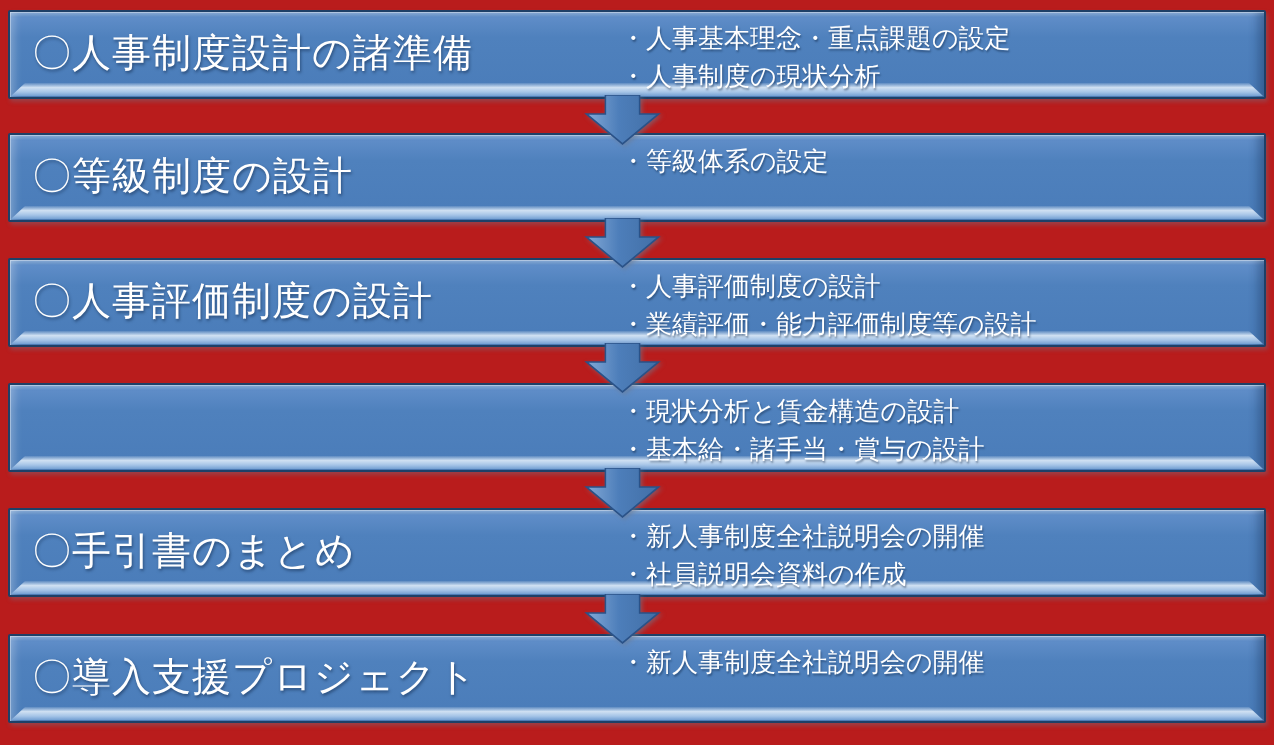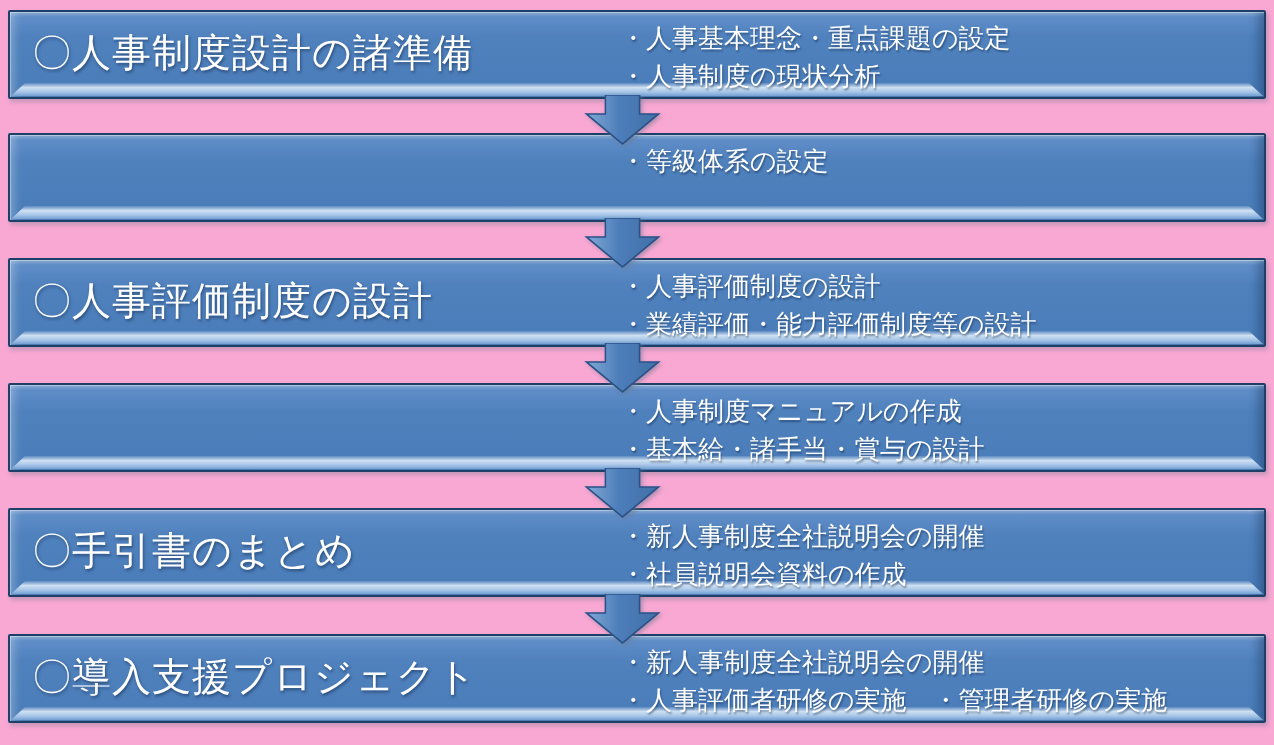--- a/index.html
+++ b/index.html
@@ -1,19 +1,19 @@
 <!DOCTYPE html>
 <html lang="ja"><head>
 <meta charset="utf-8">
 <style>
   html,body{margin:0;padding:0;background:#ffffff;}
   .canvas{
     position:relative;
     width:1274px;height:745px;
-    background:#f9a8d4;
+    background:#b91c1c;
     font-family:"Liberation Sans",sans-serif;
     overflow:hidden;
   }
   
   .bar{
     position:absolute;
     left:8px;
     width:1258px;height:89px;
     box-sizing:border-box;
     border:2px solid #1e4067;
@@ -82,53 +82,53 @@
 
   <div class="bar" style="top:10px">
     <div class="step-title">〇人事制度設計の諸準備</div>
     <div class="step-details">
       <div class="detail-line">・人事基本理念・重点課題の設定</div>
       <div class="detail-line">・人事制度の現状分析</div>
     </div>
   </div>
 
   <div class="bar" style="top:133px">
+    <div class="step-title">〇等級制度の設計</div>
     <div class="step-details">
       <div class="detail-line">・等級体系の設定</div>
     </div>
   </div>
 
   <div class="bar" style="top:258px">
     <div class="step-title">〇人事評価制度の設計</div>
     <div class="step-details">
       <div class="detail-line">・人事評価制度の設計</div>
       <div class="detail-line">・業績評価・能力評価制度等の設計</div>
     </div>
   </div>
 
   <div class="bar" style="top:383px">
     <div class="step-details">
-      <div class="detail-line">・人事制度マニュアルの作成</div>
+      <div class="detail-line">・現状分析と賃金構造の設計</div>
       <div class="detail-line">・基本給・諸手当・賞与の設計</div>
     </div>
   </div>
 
   <div class="bar" style="top:508px">
     <div class="step-title">〇手引書のまとめ</div>
     <div class="step-details">
       <div class="detail-line">・新人事制度全社説明会の開催</div>
       <div class="detail-line">・社員説明会資料の作成</div>
     </div>
   </div>
 
   <div class="bar" style="top:634px">
     <div class="step-title">〇導入支援プロジェクト</div>
     <div class="step-details">
       <div class="detail-line">・新人事制度全社説明会の開催</div>
-      <div class="detail-line">・人事評価者研修の実施　・管理者研修の実施</div>
     </div>
   </div>
 
   <div class="arrow" style="top:95px">
     <svg viewBox="0 0 100 50" preserveAspectRatio="none">
       <defs>
         <linearGradient id="ag" x1="0" y1="0" x2="1" y2="0">
           <stop offset="0" stop-color="#83a9d6"></stop>
           <stop offset="0.45" stop-color="#4d7eba"></stop>
           <stop offset="1" stop-color="#426fa6"></stop>

